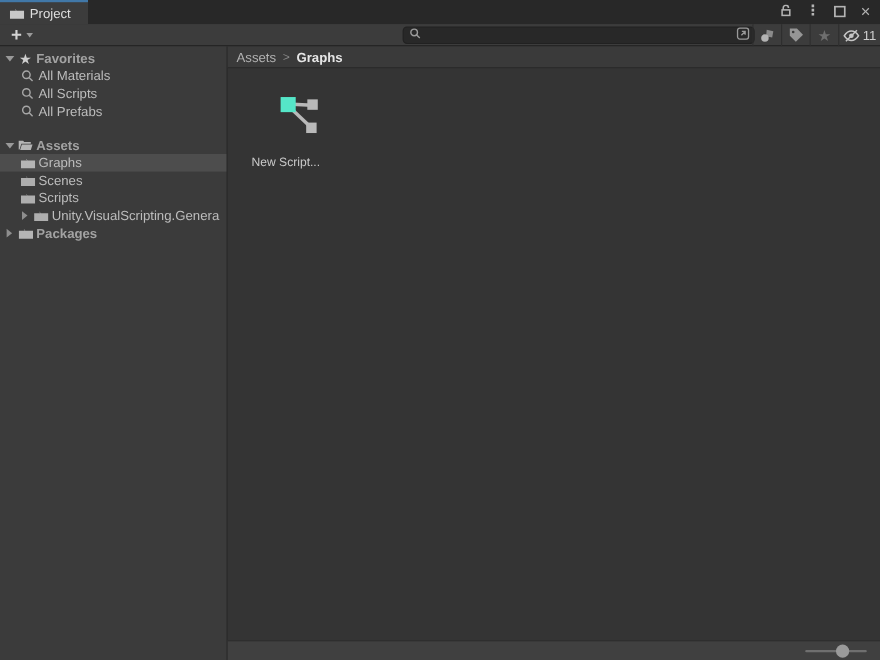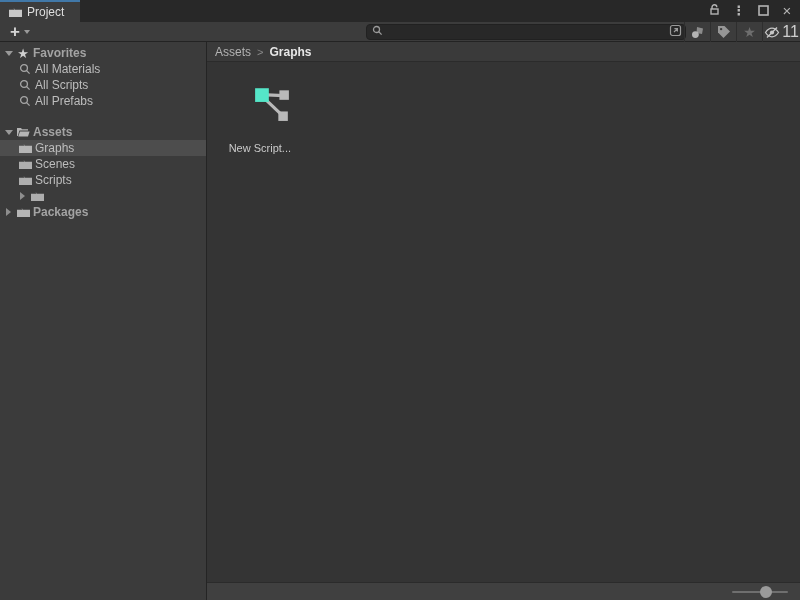--- a/index.html
+++ b/index.html
@@ -35,21 +35,21 @@
 
   .search-field {
     position:absolute; left:366px; width:320px; top:2px; height:16px;
     background:#282828; border:1px solid #212121; border-radius:4px;
     display:flex; align-items:center; padding:0 3px 0 5px; gap:4px;
   }
   .search-input { flex:1; background:transparent; border:none; outline:none; color:#d8d8d8; font-size:11px; font-family:inherit; height:14px; }
   .toolbar-right { position:absolute; right:0; top:0; height:20px; display:flex; align-items:stretch; }
   .tb-cell { width:26px; display:flex; align-items:center; justify-content:center; border-left:1px solid #2e2e2e; }
   .tb-cell.wide { width:38px; gap:2px; }
-  .hidden-count { color:#cecece; font-size:16px; }
+  .hidden-count { color:#cecece; font-size:12px; }
 
   
   .main { flex:1 1 auto; display:flex; min-height:0; }
   .sidebar { width:207px; background:#3b3b3b; border-right:1px solid #242424; padding-top:3px; overflow:hidden; flex:0 0 auto; }
   .srow { height:16px; display:flex; align-items:center; gap:3px; white-space:nowrap; overflow:hidden; padding-left:4px; }
   .srow .lbl { color:#bdbdbd; }
   .srow.header .lbl { font-weight:bold; color:#a3a3a3; }
   .srow.selected { background:#4d4d4d; }
   .srow .tri-slot { width:9px; display:flex; justify-content:center; flex:0 0 auto; }
   .indent14 { padding-left:18px; }
@@ -238,20 +238,21 @@
       </div>
       <div class="srow indent14">
         <span class="tri-slot">
             <span class="tri right"></span>
           </span>
         <span class="icon16">
           <svg width="13" height="11" viewBox="0 0 13 11">
               <path d="M0 1.5 L0 10 L13 10 L13 2.8 L6 2.8 L5 1.5 Z M0 1.5 L4.6 1.5 L5.6 2.8 L0 2.8 Z" fill="#aeaeae"></path>
             </svg>
         </span>
+        <span class="lbl">Unity.VisualScripting.Genera</span>
       </div>
 
       <div class="srow header">
         <span class="tri-slot">
             <span class="tri right"></span>
           </span>
         <span class="icon16">
           <svg width="13" height="11" viewBox="0 0 13 11">
               <path d="M0 1.5 L0 10 L13 10 L13 2.8 L6 2.8 L5 1.5 Z M0 1.5 L4.6 1.5 L5.6 2.8 L0 2.8 Z" fill="#b5b5b5"></path>
             </svg>

